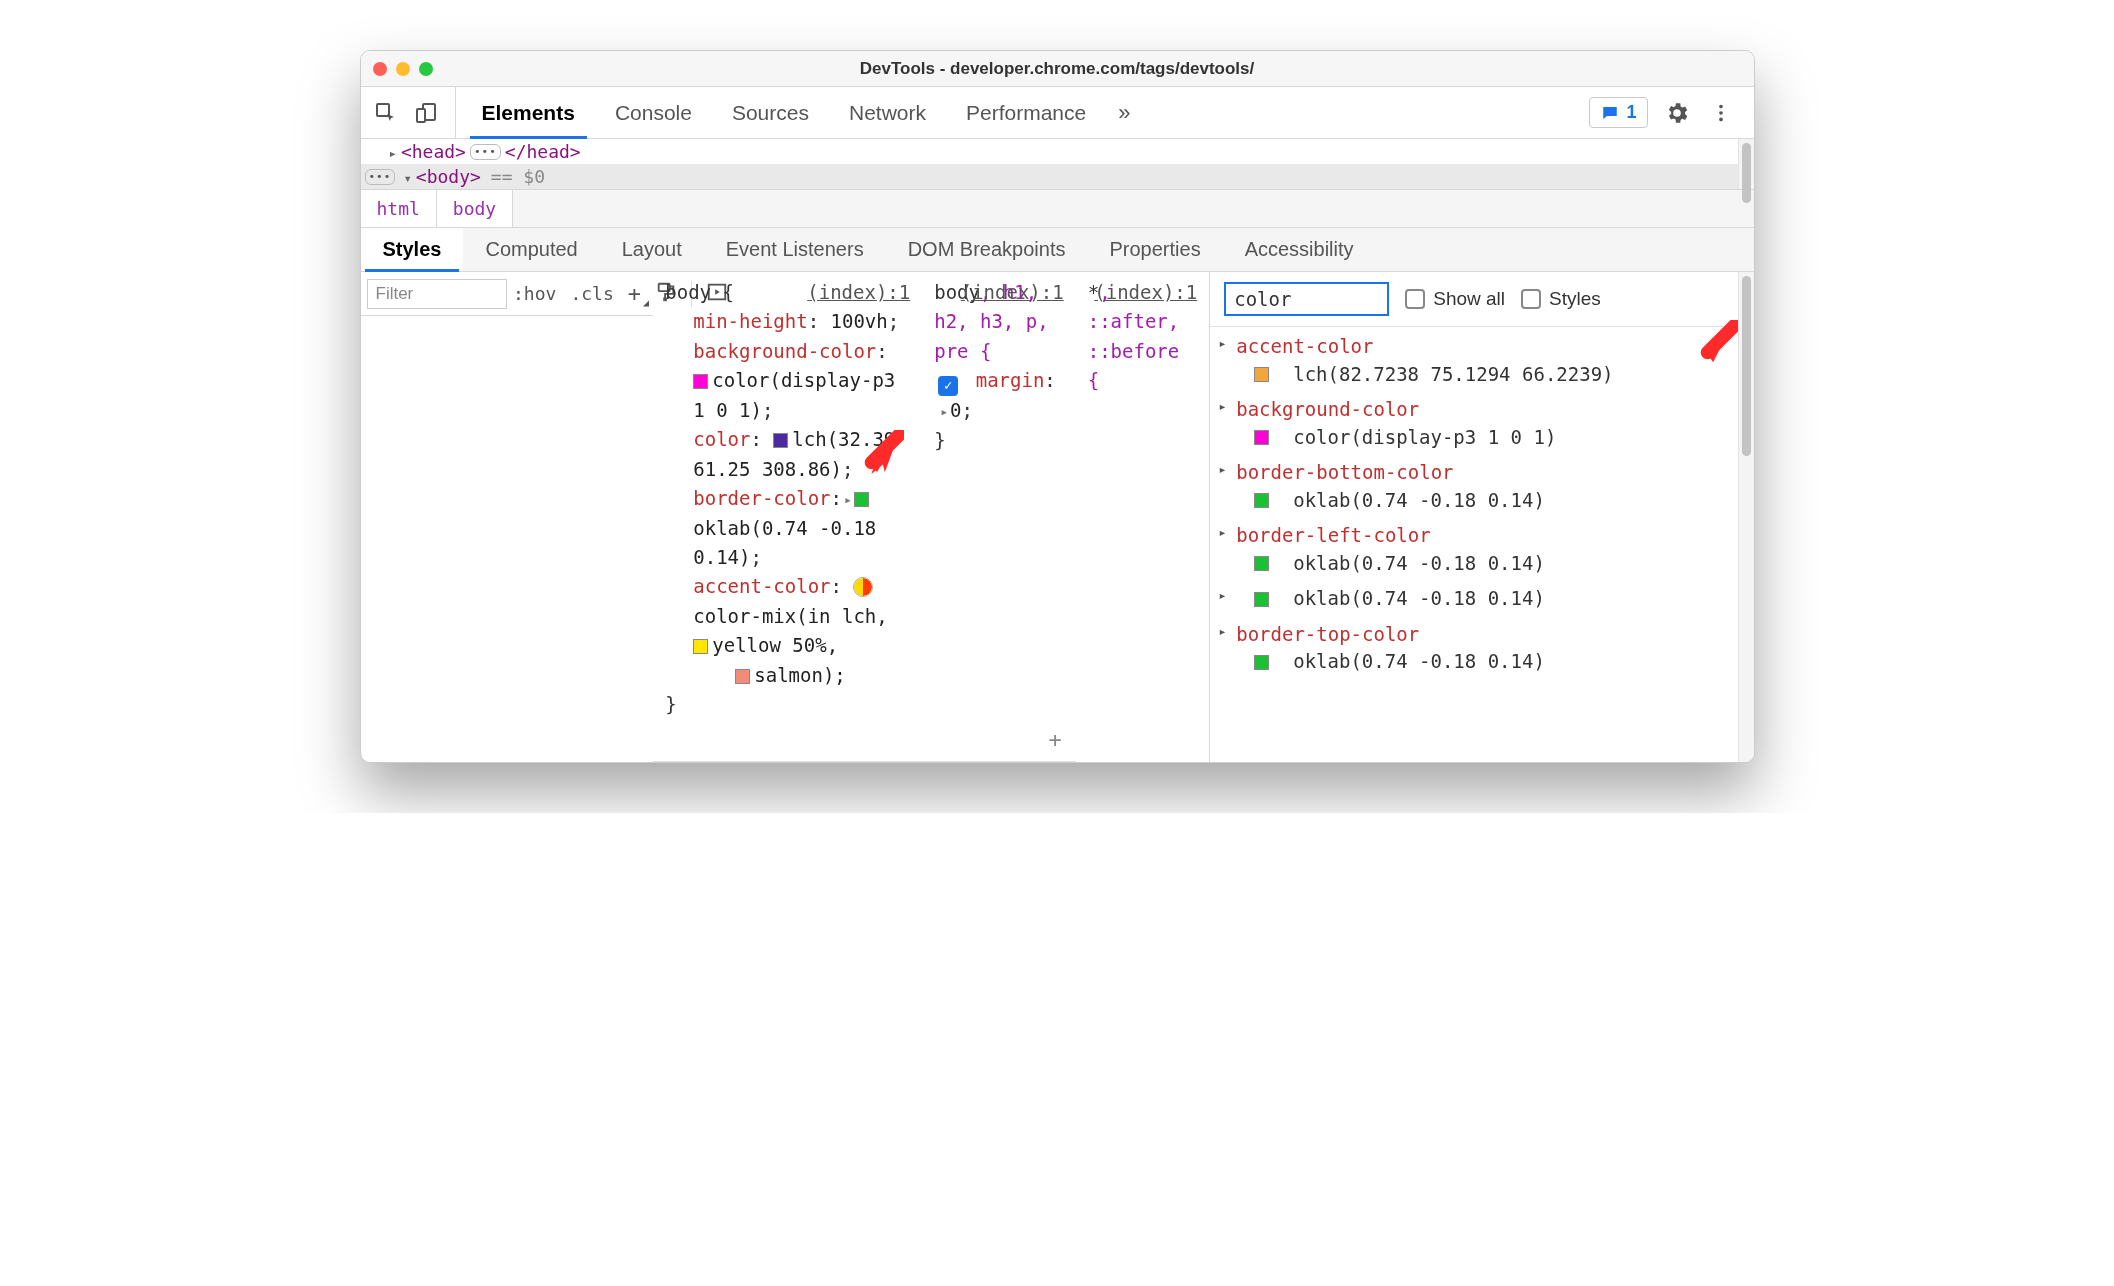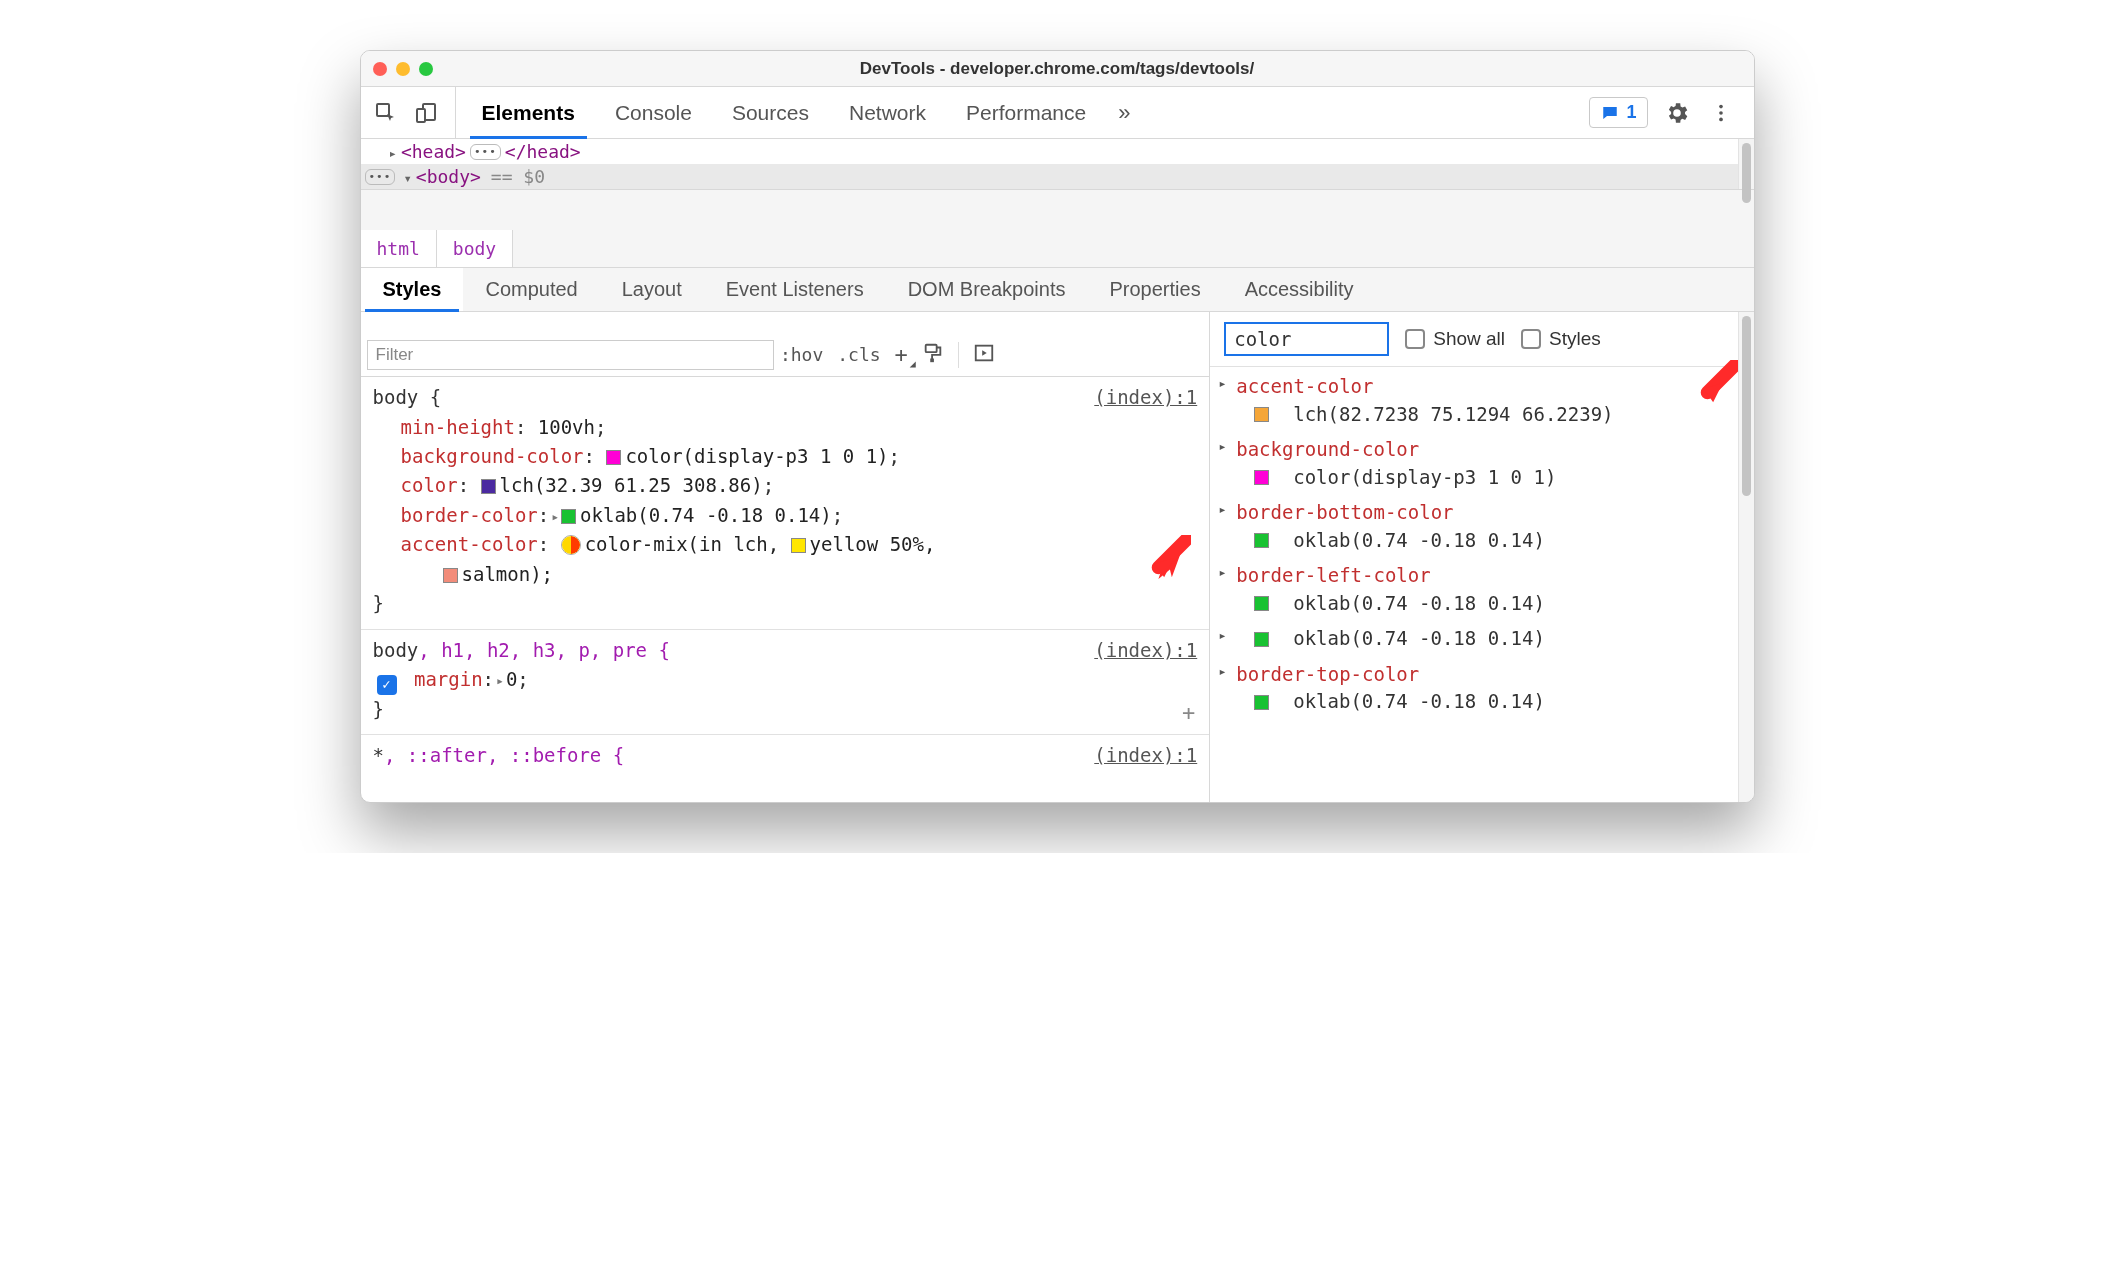--- a/index.html
+++ b/index.html
@@ -52,28 +52,28 @@
   }
   .dom-area { font-family: Menlo, Consolas, monospace; font-size:18px;}
   .dom-line { padding:2px 10px; display:flex; align-items:center; gap:4px;}
   .dom-line .tri::before{content:"▸"; color:#666; font-size:14px;}
   .dom-line.sel { background:#e9e9e9;}
   .dom-line.sel .tri::before{content:"▾";}
   .dotted-badge { display:inline-flex; align-items:center; justify-content:center; border:1px solid #bbb; border-radius:6px; padding:0 3px; color:#555; font-size:11px; letter-spacing:1px; height:16px; line-height:1;}
   .tag { color:#881280;}
   .selhint { color:#888;}
   .crumbs { display:flex; gap:0; border-top:1px solid #d8d8d8; border-bottom:1px solid #d8d8d8; background:#f5f5f5;}
-  .crumb { padding:8px 16px; color:#9b2fae; background:#fff; border-right:1px solid #d8d8d8; font-family:Menlo,monospace; font-size:18px;margin-top:40px;}
+  .crumb { padding:8px 16px; color:#9b2fae; background:#fff; border-right:1px solid #d8d8d8; font-family:Menlo,monospace; font-size:18px;}
   .crumb:first-child { border-left:none;}
   .sub-tabs { display:flex; border-bottom:1px solid #d8d8d8; background:#f5f5f5;}
   .sub-tab { padding:10px 22px; color:#555; font-size:20px; cursor:pointer;}
   .sub-tab.active { color:#000; font-weight:600; position:relative; background:#fff;}
   .sub-tab.active::after { content:""; position:absolute; left:4px; right:4px; bottom:-1px; height:3px; background:#1a73e8;}
   .panes { display:flex; height:490px;}
-  .styles-pane { flex:0 0 61%; border-right:1px solid #d8d8d8; display:flex; flex-direction:column; position:relative;justify-content:center;}
+  .styles-pane { flex:0 0 61%; border-right:1px solid #d8d8d8; display:flex; position:relative;}
   .computed-pane { flex:1; display:flex; flex-direction:column; position:relative;}
   .styles-toolbar { display:flex; align-items:center; border-bottom:1px solid #d8d8d8; height:44px; background:#fff;}
   .filter-input { flex:0 0 48%; height:30px; border:1px solid #ccc; margin:0 6px; padding:0 8px; font-size:17px; color:#888; display:flex; align-items:center; background:#fff;}
   .style-btns { display:flex; align-items:center; gap:14px; font-family:Menlo,monospace; color:#555; font-size:18px; padding-right:10px;}
   .style-btns .sep { width:1px; height:26px; background:#ddd;}
   .rule-block { padding:6px 12px 10px; border-bottom:1px solid #e1e1e1; font-family:Menlo,monospace; font-size:19px; position:relative; line-height:1.55;}
   .rule-src { position:absolute; right:12px; top:6px; color:#555; text-decoration:underline;}
   .selector-gray { color:#a21caf;}
   .prop { color:#c12f2f;}
   .val { color:#222;}

